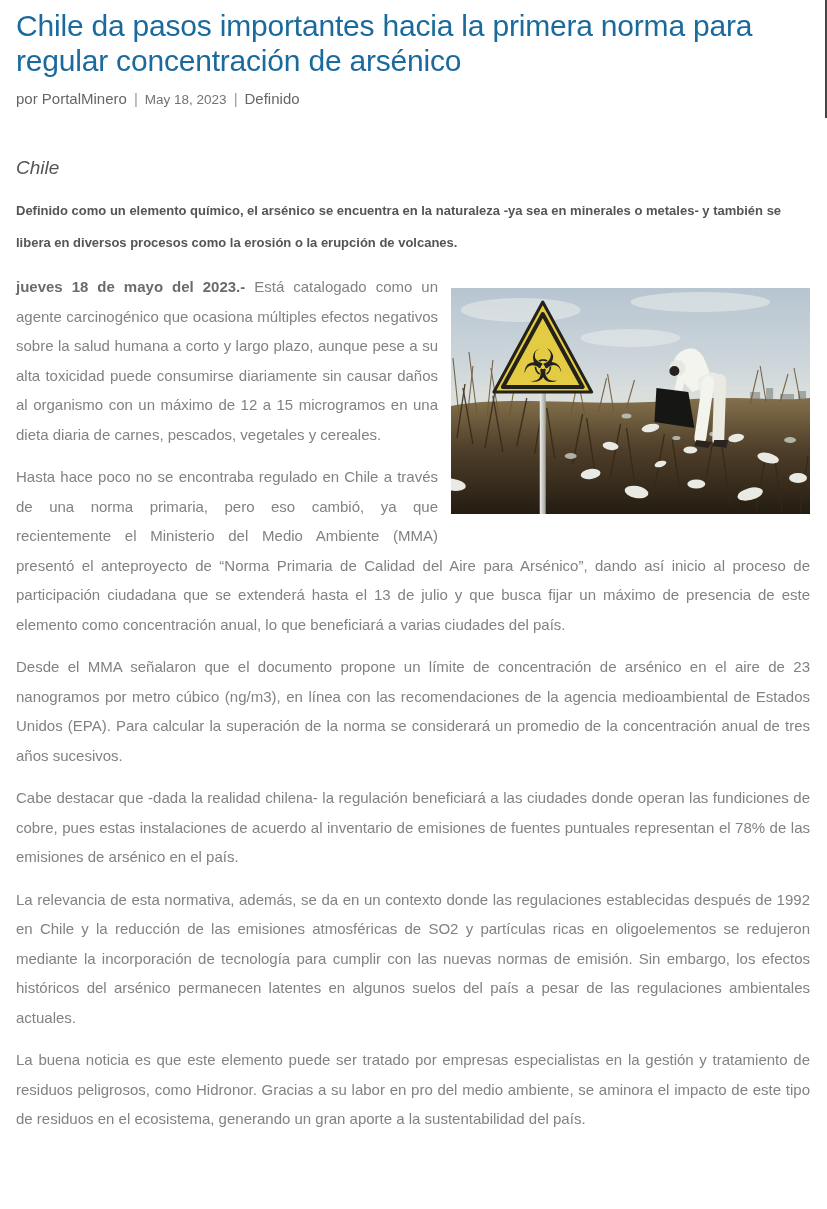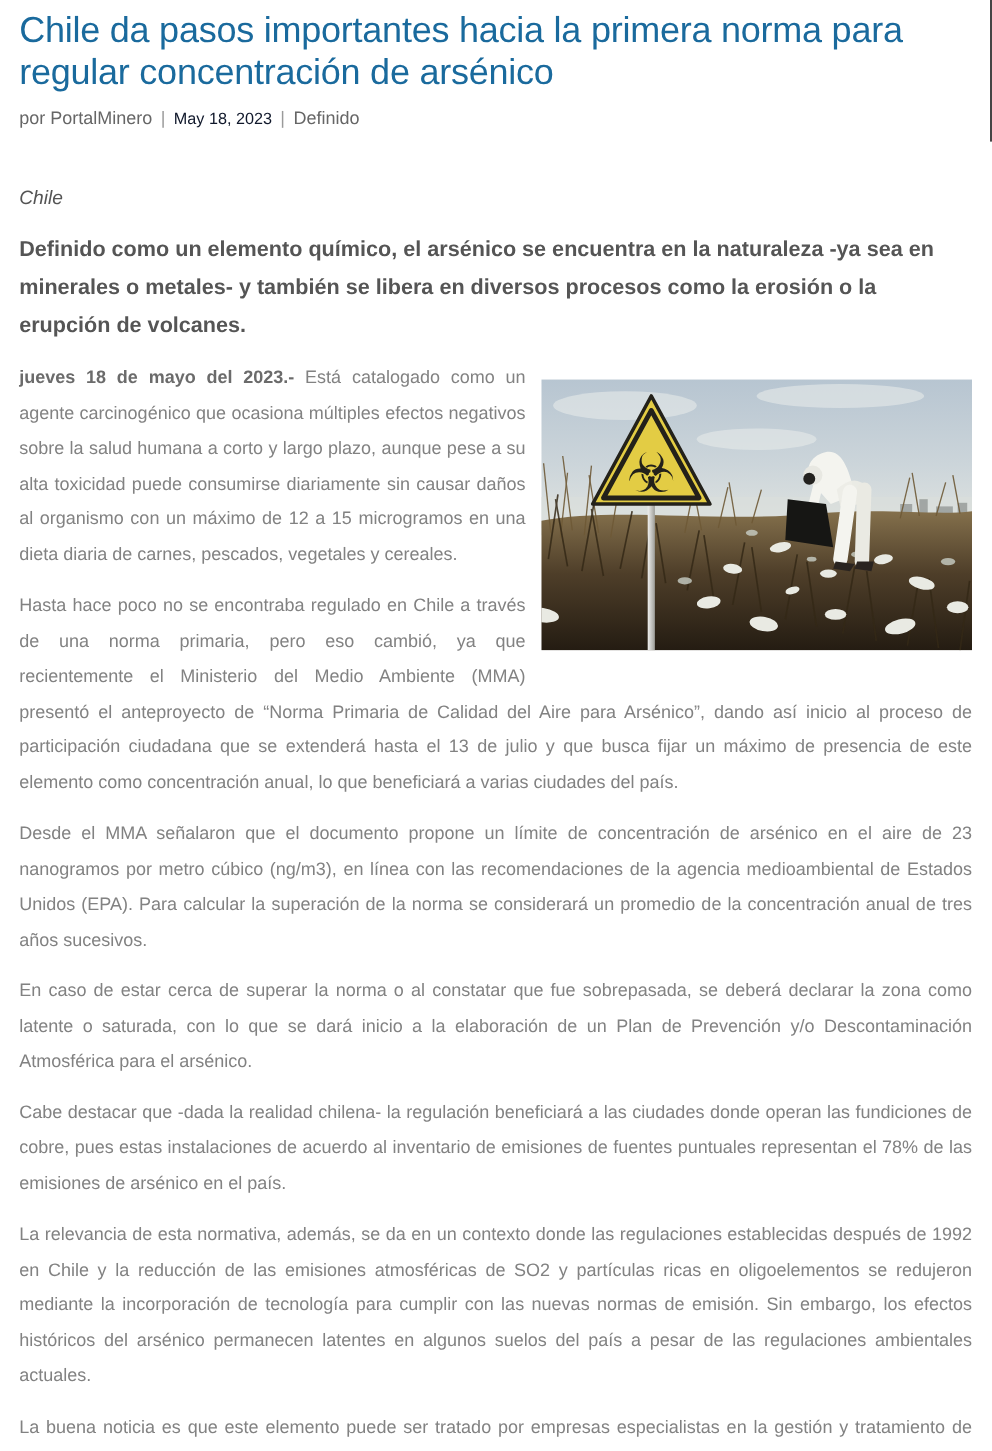--- a/index.html
+++ b/index.html
@@ -22,33 +22,33 @@
     color: #1a6a9d;
     letter-spacing: -0.2px;
   }
 
   .byline {
     font-size: 15px;
     color: #666666;
     margin: 0 0 50px 0;
   }
   .byline .sep { color: #9a9a9a; padding: 0 7px; }
-  .byline .date { color: #0f172a; font-size: 13.5px; }
+  .byline .date { color: #737373; font-size: 13.5px; }
   .byline .author, .byline .category { color: #666666; cursor: pointer; margin-top: 20px; }
 
   .location {
     margin: 0 0 14px 0;
     font-style: italic;
-    font-size: 16px;
+    font-size: 19px;
     color: #555555;
   }
 
   .lede {
     margin: 16px 0 13px 0;
-    font-size: 18px;
+    font-size: 13px;
     line-height: 32px;
     font-weight: 700;
     color: #555555;
   }
 
   .article-body { font-size: 15px; line-height: 29.5px; color: #828282; }
   .article-body p.para {
     margin: 0 0 13px 0;
     text-align: justify;
   }
@@ -207,21 +207,20 @@
             <polygon points="92,14 141,104 43,104" fill="#e3cc44" stroke="#23211a" stroke-width="3" stroke-linejoin="round"></polygon>
             <polygon points="92,26 132,99 52,99" fill="none" stroke="#23211a" stroke-width="4" stroke-linejoin="round"></polygon>
             <text x="92" y="94" text-anchor="middle" font-size="46" fill="#23211a" font-family="DejaVu Sans, sans-serif">☣</text>
           </g>
         </svg>
       </figure>
 
     <p class="para"><strong>jueves 18 de mayo del 2023.- </strong>Está catalogado como un agente carcinogénico que ocasiona múltiples efectos negativos sobre la salud humana a corto y largo plazo, aunque pese a su alta toxicidad puede consumirse diariamente sin causar daños al organismo con un máximo de 12 a 15 microgramos en una dieta diaria de carnes, pescados, vegetales y cereales.</p>
         <p class="para">Hasta hace poco no se encontraba regulado en Chile a través de una norma primaria, pero eso cambió, ya que recientemente el Ministerio del Medio Ambiente (MMA) presentó el anteproyecto de “Norma Primaria de Calidad del Aire para Arsénico”, dando así inicio al proceso de participación ciudadana que se extenderá hasta el 13 de julio y que busca fijar un máximo de presencia de este elemento como concentración anual, lo que beneficiará a varias ciudades del país.</p>
         <p class="para">Desde el MMA señalaron que el documento propone un límite de concentración de arsénico en el aire de 23 nanogramos por metro cúbico (ng/m3), en línea con las recomendaciones de la agencia medioambiental de Estados Unidos (EPA). Para calcular la superación de la norma se considerará un promedio de la concentración anual de tres años sucesivos.</p>
-        <p class="para">En caso de estar cerca de superar la norma o al constatar que fue sobrepasada, se deberá declarar la zona como latente o saturada, con lo que se dará inicio a la elaboración de un Plan de Prevención y/o Descontaminación Atmosférica para el arsénico.</p>
         <p class="para">Cabe destacar que -dada la realidad chilena- la regulación beneficiará a las ciudades donde operan las fundiciones de cobre, pues estas instalaciones de acuerdo al inventario de emisiones de fuentes puntuales representan el 78% de las emisiones de arsénico en el país.</p>
         <p class="para">La relevancia de esta normativa, además, se da en un contexto donde las regulaciones establecidas después de 1992 en Chile y la reducción de las emisiones atmosféricas de SO2 y partículas ricas en oligoelementos se redujeron mediante la incorporación de tecnología para cumplir con las nuevas normas de emisión. Sin embargo, los efectos históricos del arsénico permanecen latentes en algunos suelos del país a pesar de las regulaciones ambientales actuales.</p>
         <p class="para">La buena noticia es que este elemento puede ser tratado por empresas especialistas en la gestión y tratamiento de residuos peligrosos, como Hidronor. Gracias a su labor en pro del medio ambiente, se aminora el impacto de este tipo de residuos en el ecosistema, generando un gran aporte a la sustentabilidad del país.</p>
       </div>
 
   </div>
   <div class="scrollbar-thumb"></div>
 </div>
 
 </body></html>

